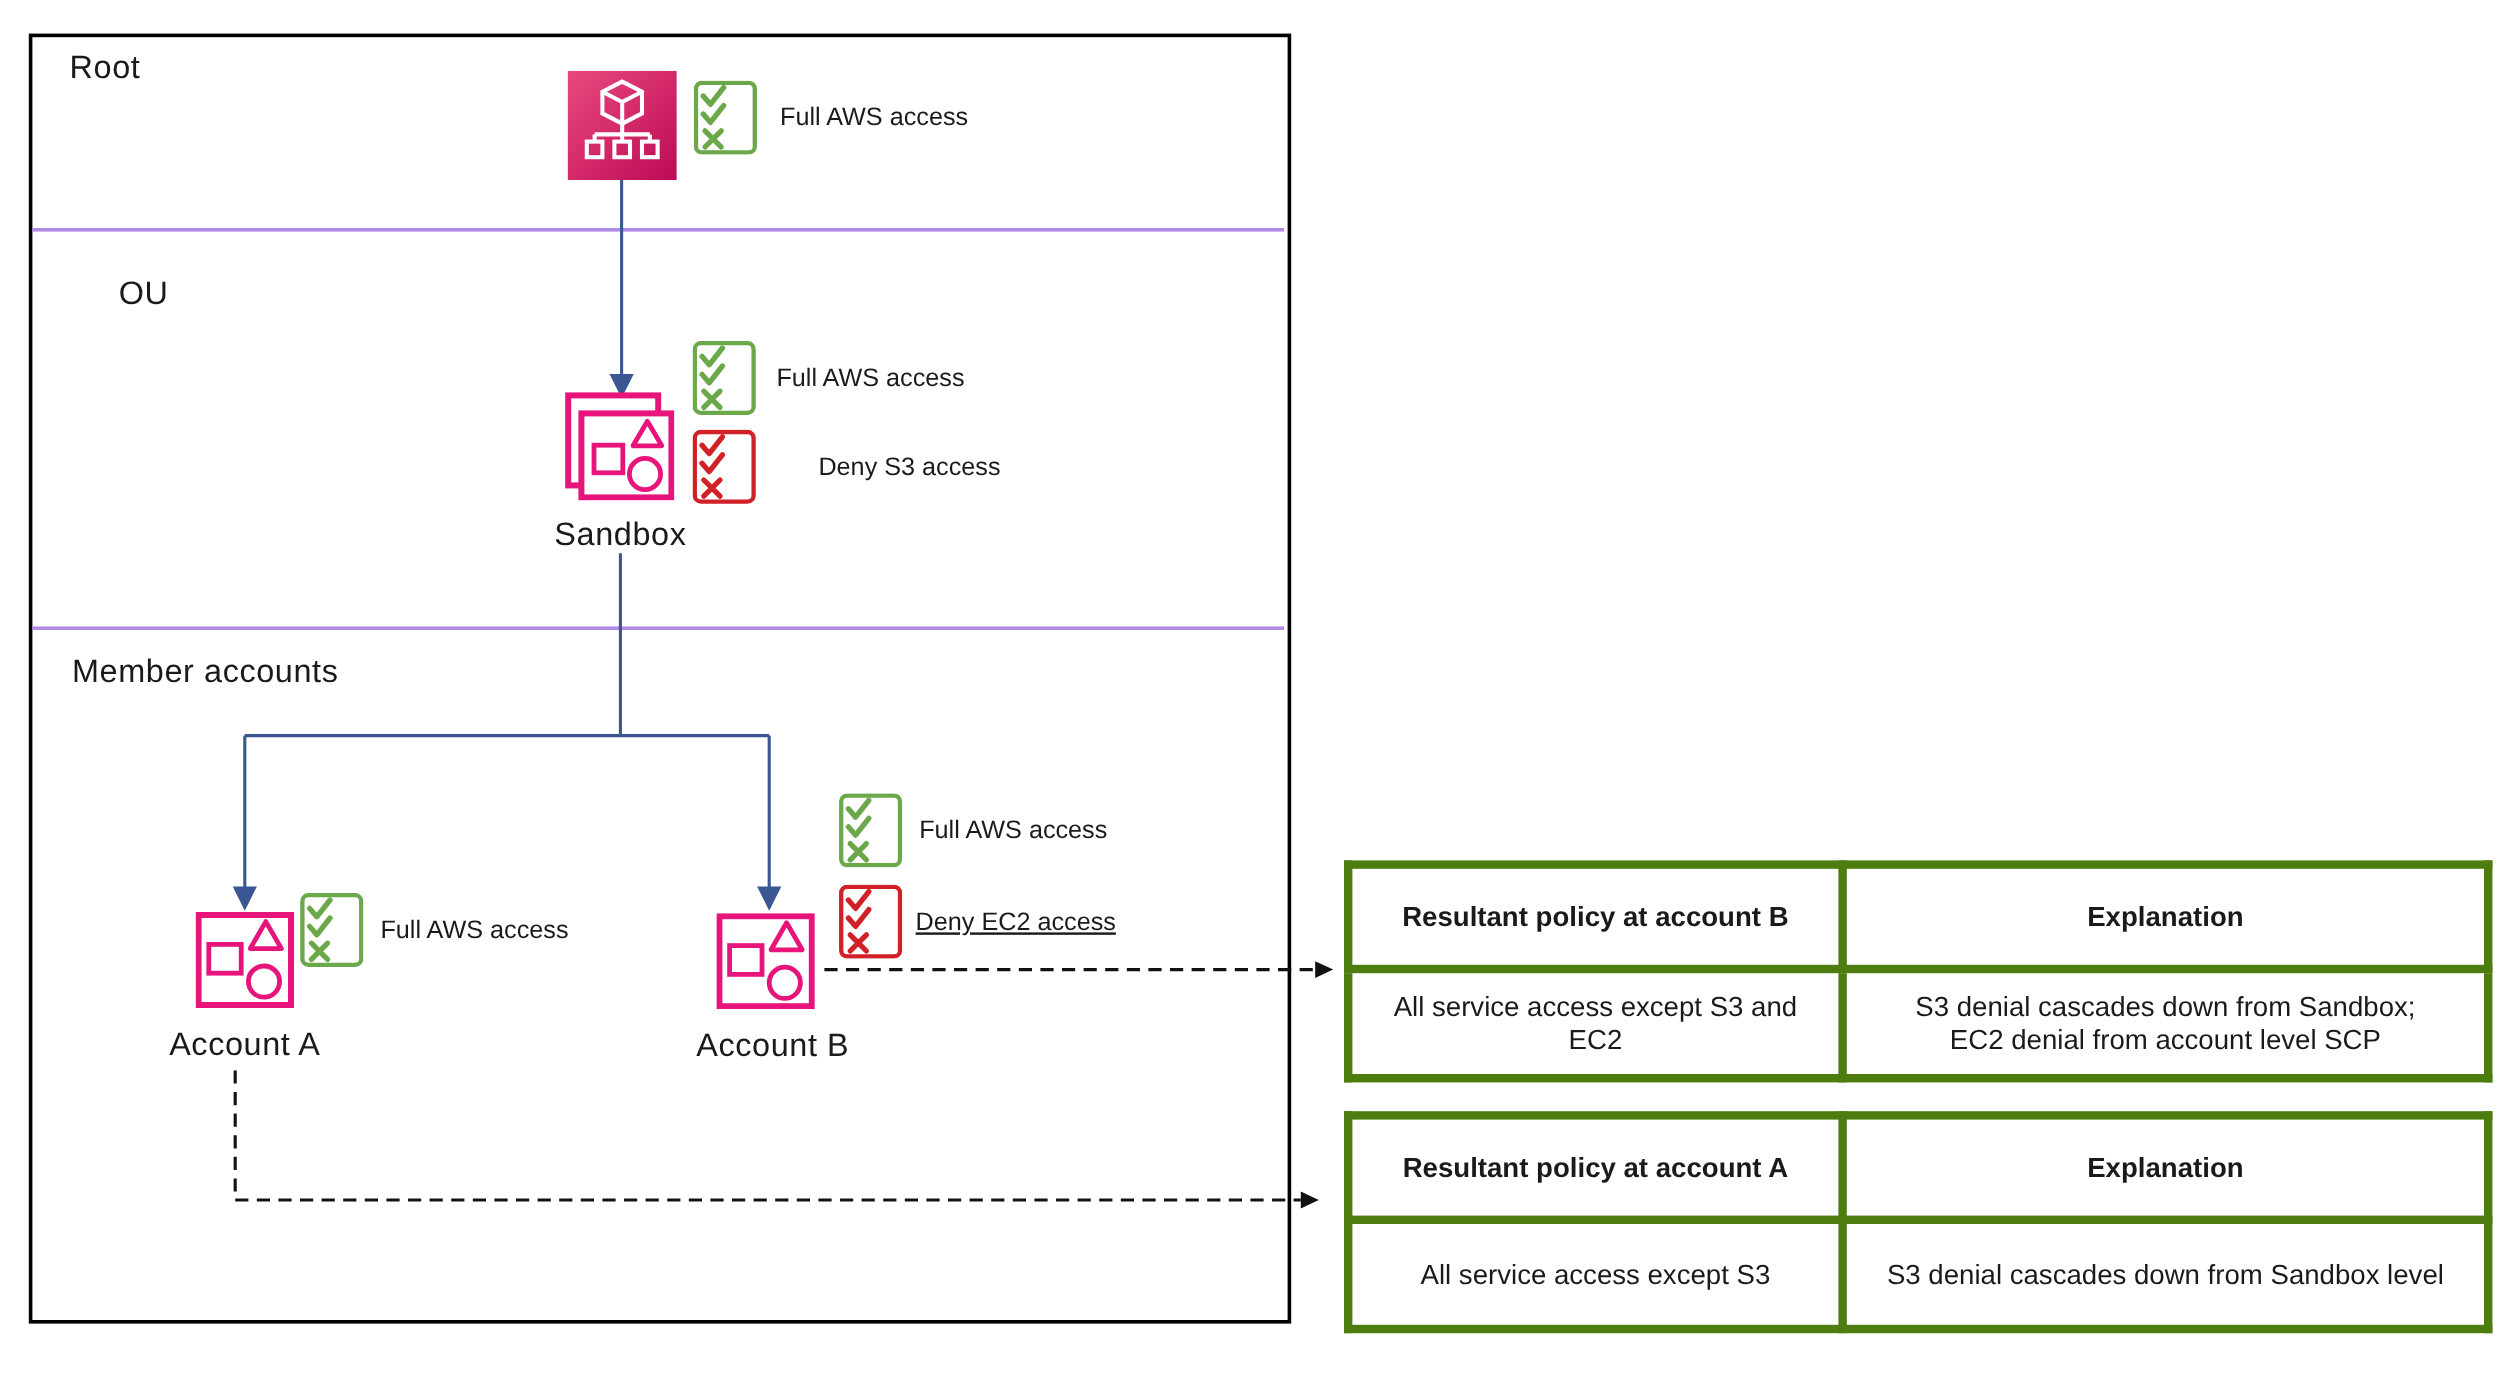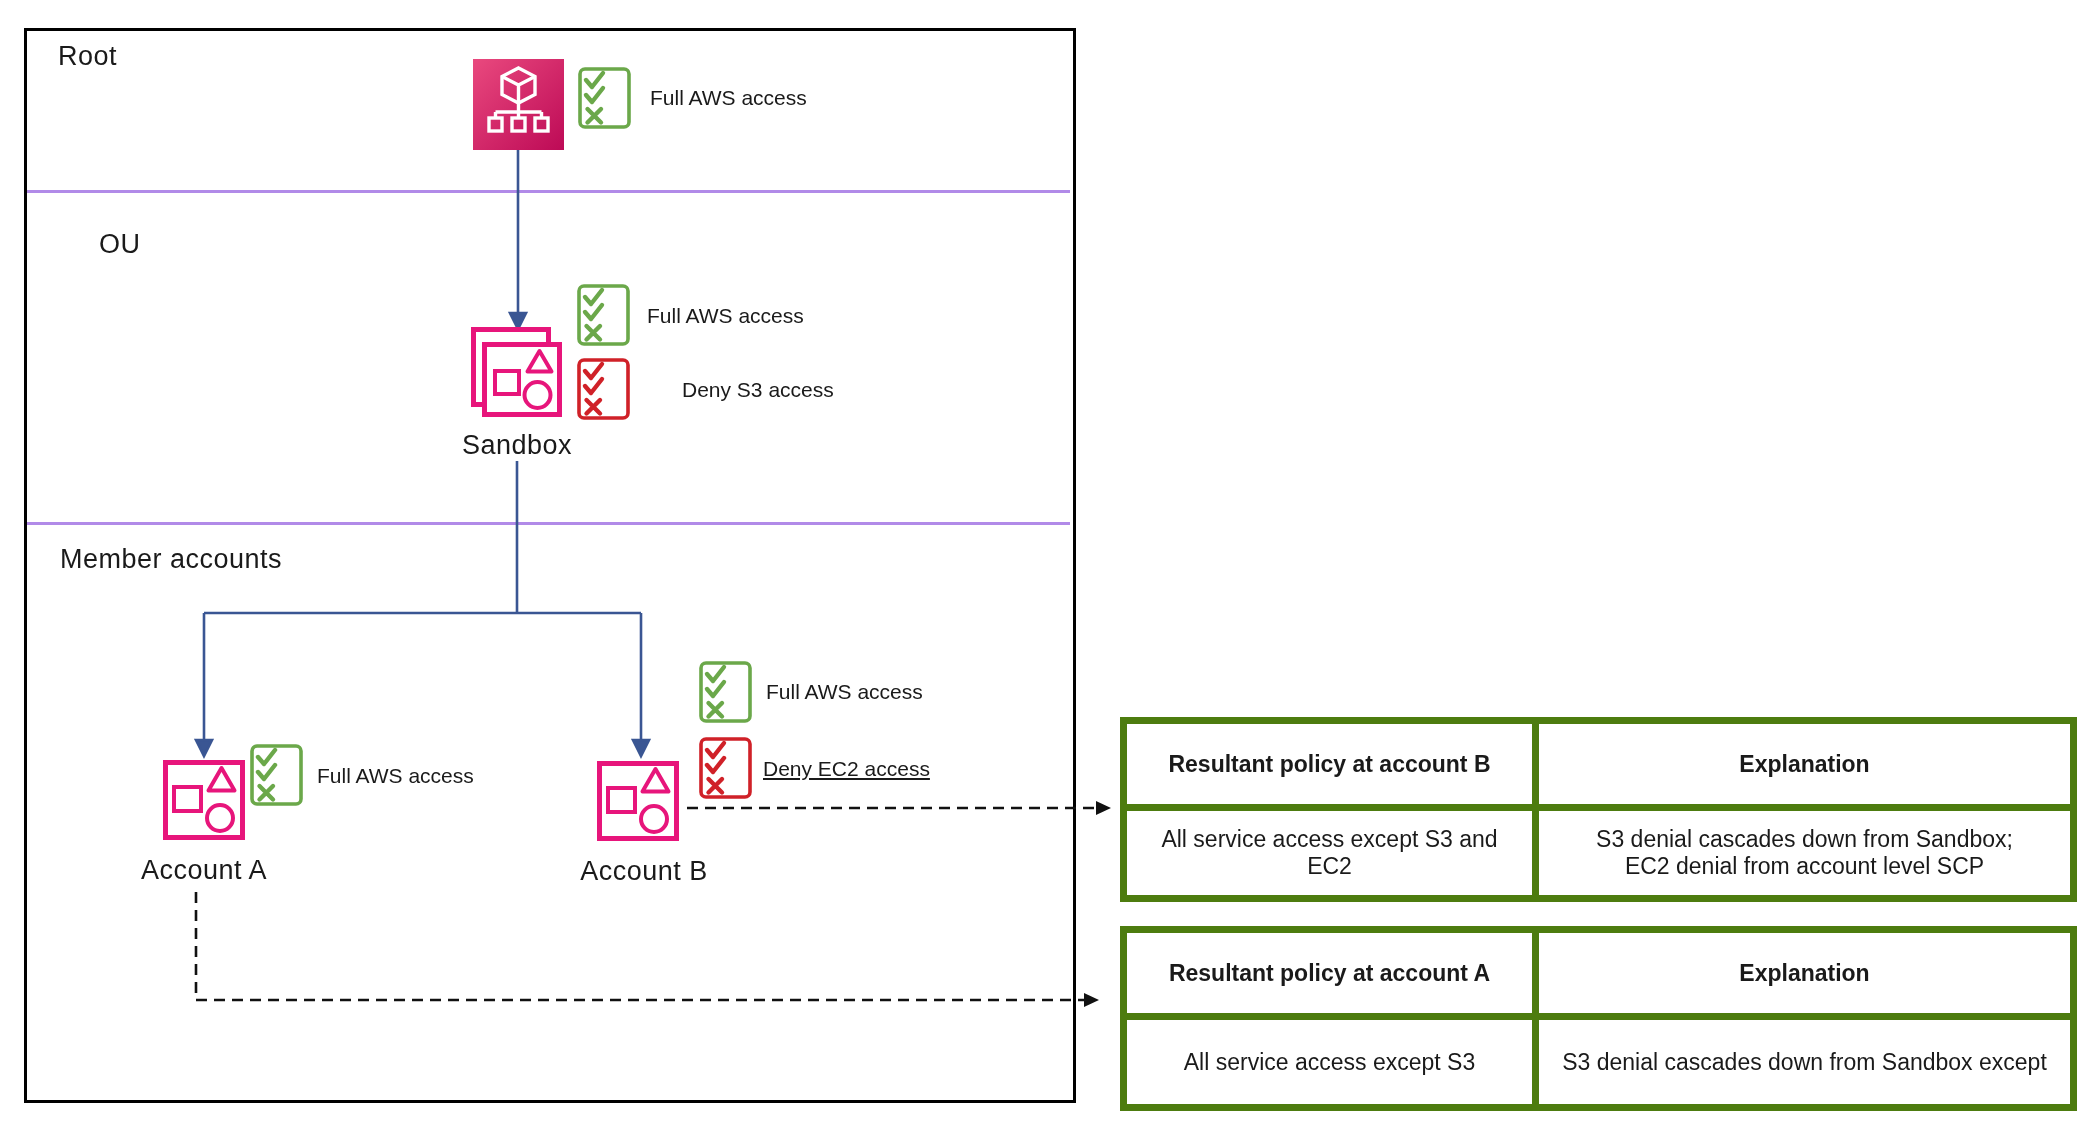--- a/index.html
+++ b/index.html
@@ -207,18 +207,18 @@
         <col style="width:412px">
         <col style="width:538px">
       </colgroup>
     <tbody>
         <tr>
       <th>Resultant policy at account A</th>
       <th>Explanation</th>
     </tr>
     <tr>
       <td>All service access except S3</td>
-      <td>S3 denial cascades down from Sandbox except</td>
+      <td>S3 denial cascades down from Sandbox level</td>
     </tr>
   </tbody>
     </table>
 
 </div>
 
 </body></html>

